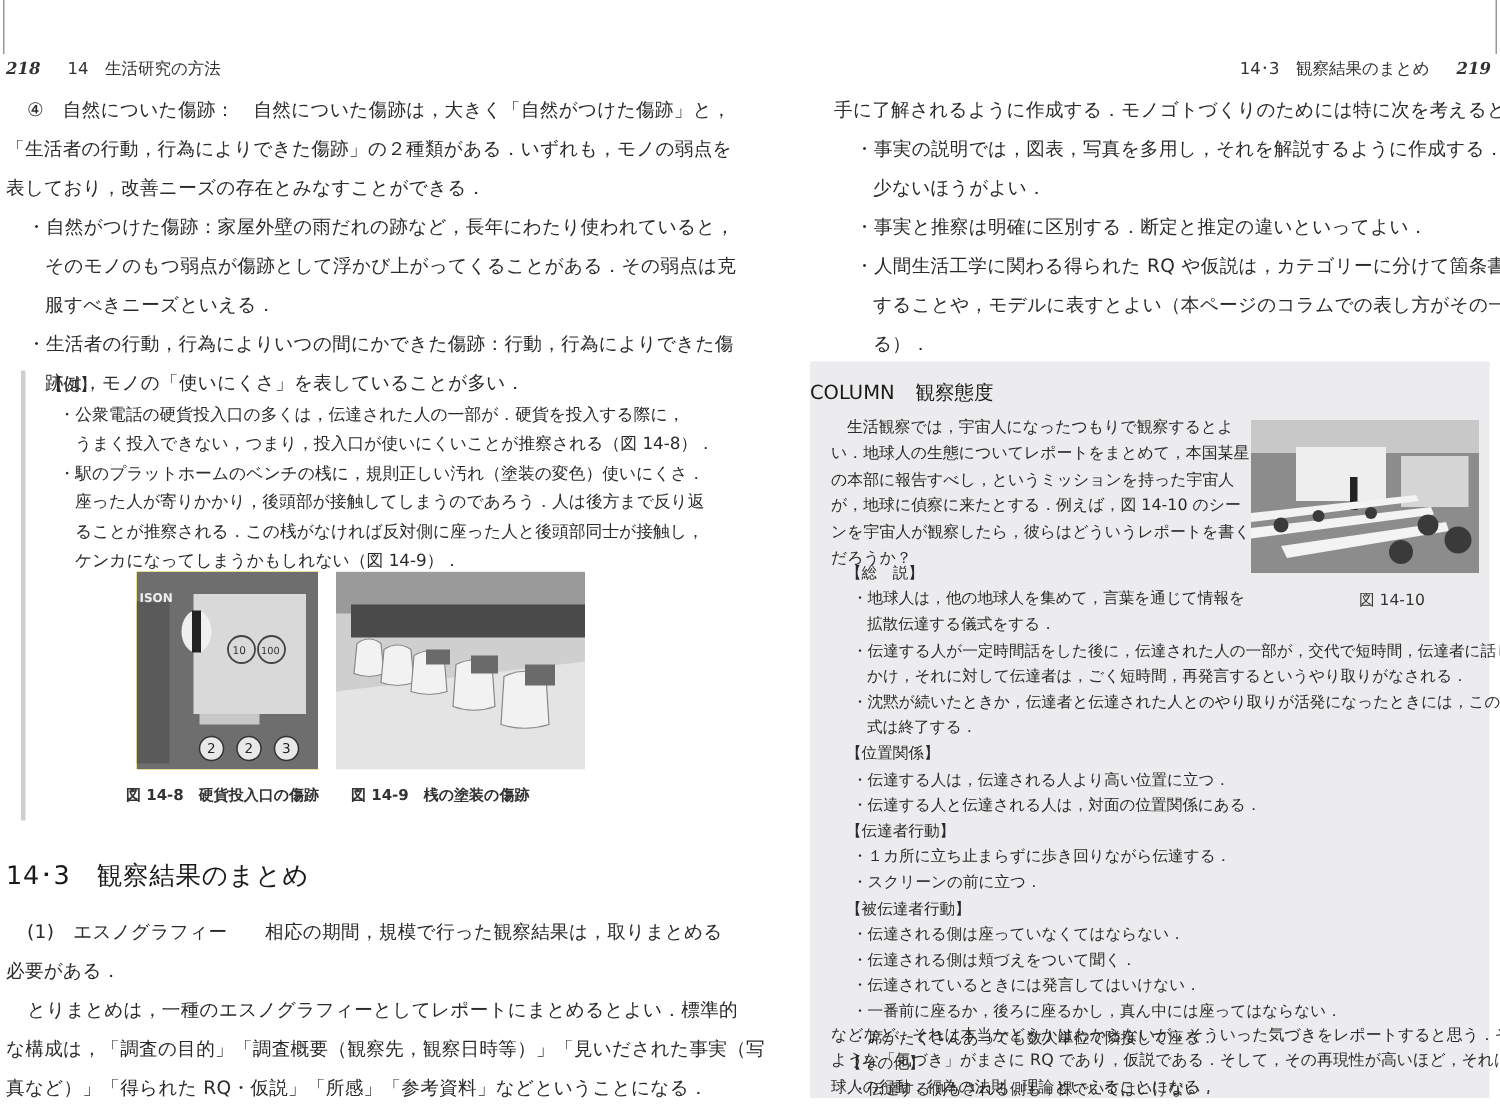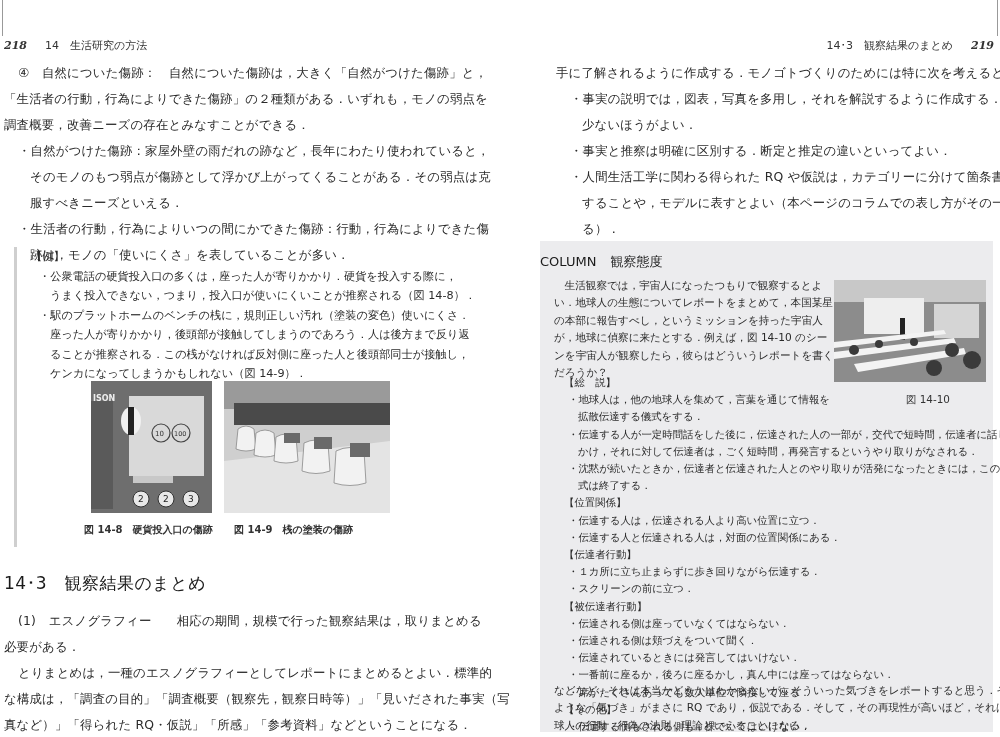--- a/index.html
+++ b/index.html
@@ -60,31 +60,31 @@
 
 <div class="page page-left">
   <div class="edge-line edge-left"></div>
   <div class="running-head rh-left">
     <span class="pnum">218</span><span>14　生活研究の方法</span>
   </div>
 
   <div class="body-text" style="left:4px; top:60px;">
     <p class="indent1"><span>④</span>　<b>自然についた傷跡：</b>　<span>自然についた傷跡は，大きく「自然がつけた傷跡」と，</span></p>
     <p>「生活者の行動，行為によりできた傷跡」の２種類がある．いずれも，モノの弱点を</p>
-    <p>調査概要，改善ニーズの存在とみなすことができる．</p>
+    <p>表しており，改善ニーズの存在とみなすことができる．</p>
     <p class="bullet">・<b>自然がつけた傷跡：</b><span>家屋外壁の雨だれの跡など，長年にわたり使われていると，</span></p>
     <p class="bullet-cont">そのモノのもつ弱点が傷跡として浮かび上がってくることがある．その弱点は克</p>
     <p class="bullet-cont">服すべきニーズといえる．</p>
     <p class="bullet">・<b>生活者の行動，行為によりいつの間にかできた傷跡：</b><span>行動，行為によりできた傷</span></p>
     <p class="bullet-cont">跡は，モノの「使いにくさ」を表していることが多い．</p>
   </div>
 
   <div class="example-box">
     <p class="ex-head bold">【例】</p>
-    <p style="padding-left:6px">・公衆電話の硬貨投入口の多くは，座った人が寄りかかり．硬貨を投入する際に，</p>
+    <p style="padding-left:6px">・公衆電話の硬貨投入口の多くは，伝達された人の一部が．硬貨を投入する際に，</p>
     <p style="padding-left:17px">うまく投入できない，つまり，投入口が使いにくいことが推察される（図 14-8）．</p>
     <p style="padding-left:6px">・駅のプラットホームのベンチの桟に，規則正しい汚れ（塗装の変色）使いにくさ．</p>
     <p style="padding-left:17px">座った人が寄りかかり，後頭部が接触してしまうのであろう．人は後方まで反り返</p>
     <p style="padding-left:17px">ることが推察される．この桟がなければ反対側に座った人と後頭部同士が接触し，</p>
     <p style="padding-left:17px">ケンカになってしまうかもしれない（図 14-9）．</p>
   </div>
 
   <div class="figure" style="left:91px;">
     <div class="photo" style="background:#fde047;">
       <svg width="121" height="132" viewBox="0 0 121 132">

